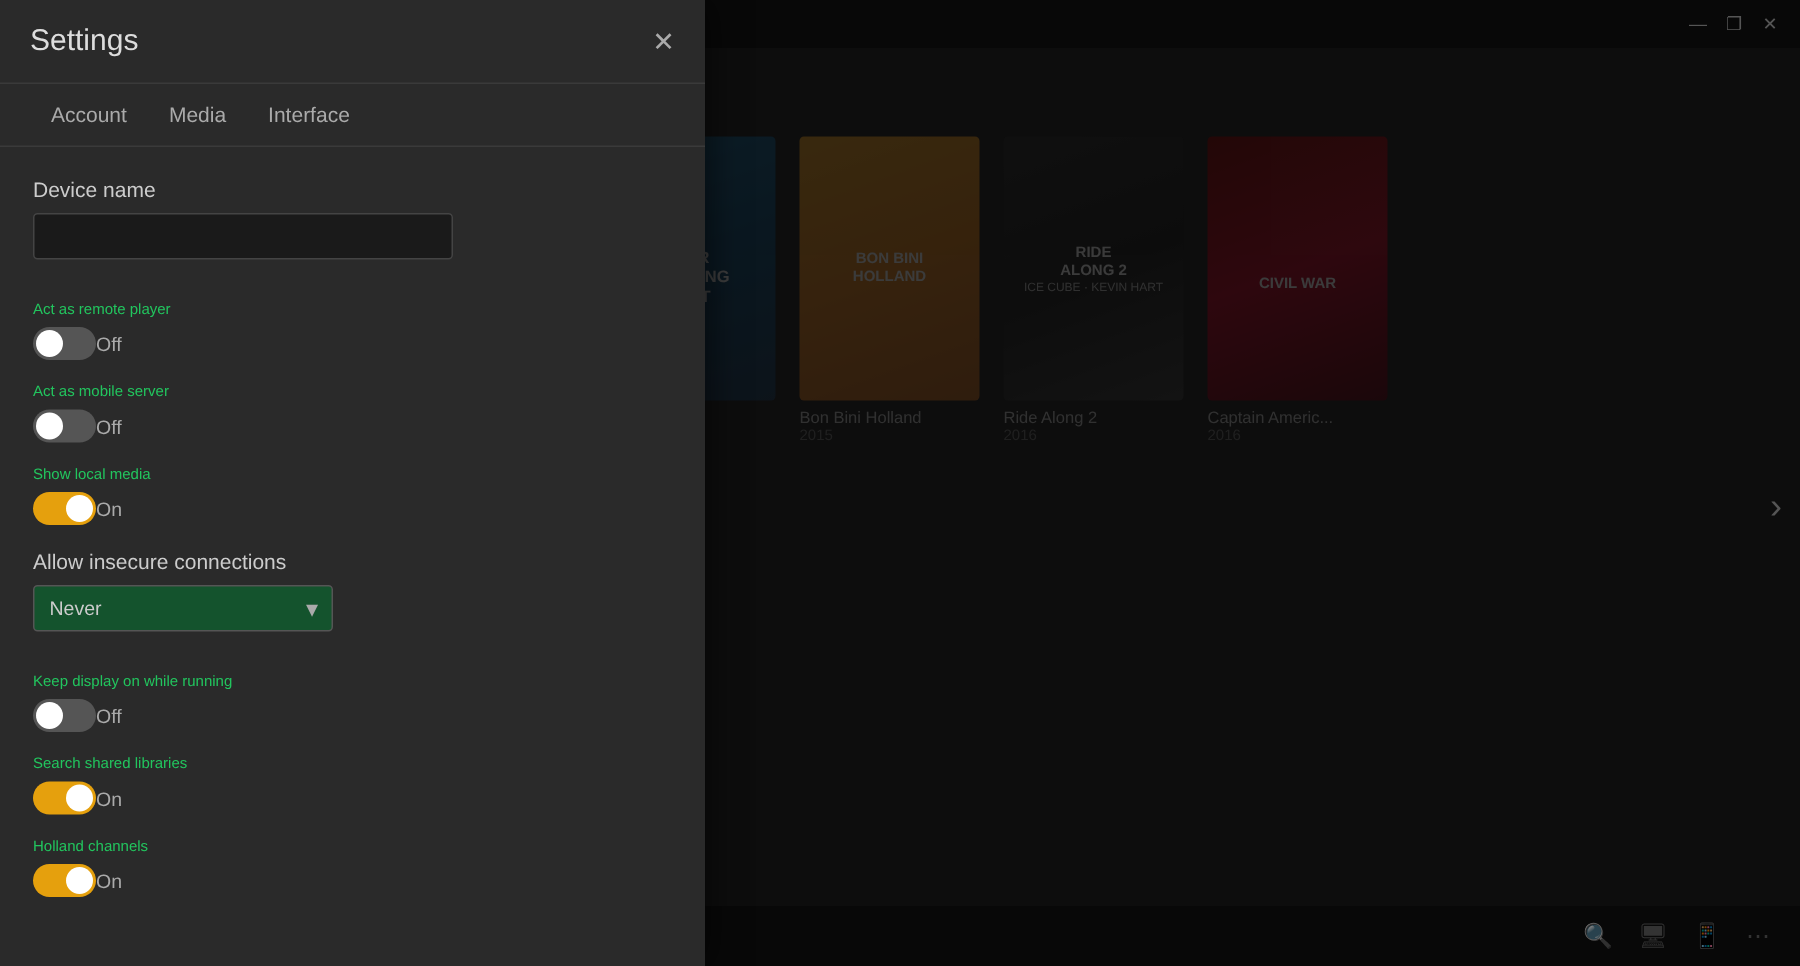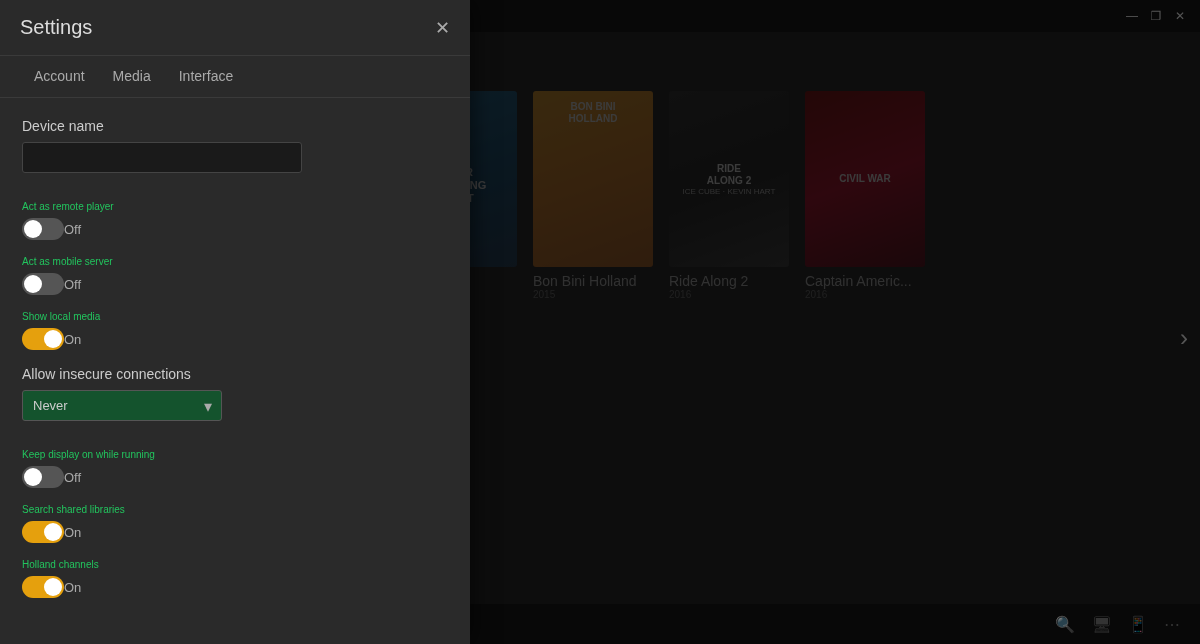--- a/index.html
+++ b/index.html
@@ -221,21 +221,21 @@
       flex-shrink: 0;
     }
     .movie-poster {
       width: 120px;
       height: 176px;
       border-radius: 3px;
       overflow: hidden;
       position: relative;
     }
     .movie-title {
-      font-size: 14px;
+      font-size: 11px;
       color: #ccc;
       margin-top: 6px;
       text-align: left;
     }
     .movie-year {
       font-size: 10px;
       color: #777;
     }
 
     
@@ -550,40 +550,40 @@
           <div class="movie-poster poster-break">
             <div style="display:flex;flex-direction:column;align-items:center;justify-content:center;height:100%;text-align:center;padding:10px;">
               <div style="font-size:11px;color:#fff;font-weight:bold;line-height:1.2;">FIND<br>YOUR<br>BREAKING<br>POINT</div>
             </div>
           </div>
           <div class="movie-title">Point Break</div>
           <div class="movie-year">2015</div>
         </div>
         <div class="movie-card">
           <div class="movie-poster poster-bonbini">
-            <div style="display:flex;flex-direction:column;align-items:center;justify-content:flex-start;height:100%;text-align:center;padding:10px;">
+            <div style="display:flex;flex-direction:column;align-items:center;justify-content:center;height:100%;text-align:center;padding:10px;">
               <div style="font-size:10px;color:#fff;font-weight:bold;line-height:1.2;">BON BINI<br>HOLLAND</div>
             </div>
           </div>
           <div class="movie-title">Bon Bini Holland</div>
           <div class="movie-year">2015</div>
         </div>
         <div class="movie-card">
           <div class="movie-poster poster-ride">
             <div style="display:flex;flex-direction:column;align-items:center;justify-content:center;height:100%;text-align:center;padding:10px;">
               <div style="font-size:10px;color:#fff;font-weight:bold;line-height:1.2;">RIDE<br>ALONG 2</div>
               <div style="font-size:8px;color:#ccc;margin-top:0;">ICE CUBE · KEVIN HART</div>
             </div>
           </div>
           <div class="movie-title">Ride Along 2</div>
           <div class="movie-year">2016</div>
         </div>
         <div class="movie-card">
           <div class="movie-poster poster-civil">
-            <div style="display:flex;flex-direction:column;align-items:center;justify-content:center;height:100%;text-align:center;padding:10px;">
+            <div style="display:flex;flex-direction:column;align-items:center;justify-content:center;height:100%;text-align:center;padding:10px;margin-top:11px;">
               <div style="font-size:10px;color:#fff;font-weight:bold;line-height:1.2;">CIVIL WAR</div>
             </div>
           </div>
           <div class="movie-title">Captain Americ...</div>
           <div class="movie-year">2016</div>
         </div>
       </div>
 
       <h2 class="section-title" style="margin-top:40px;">Recently Added Movies</h2>
       <div class="movies-row">

